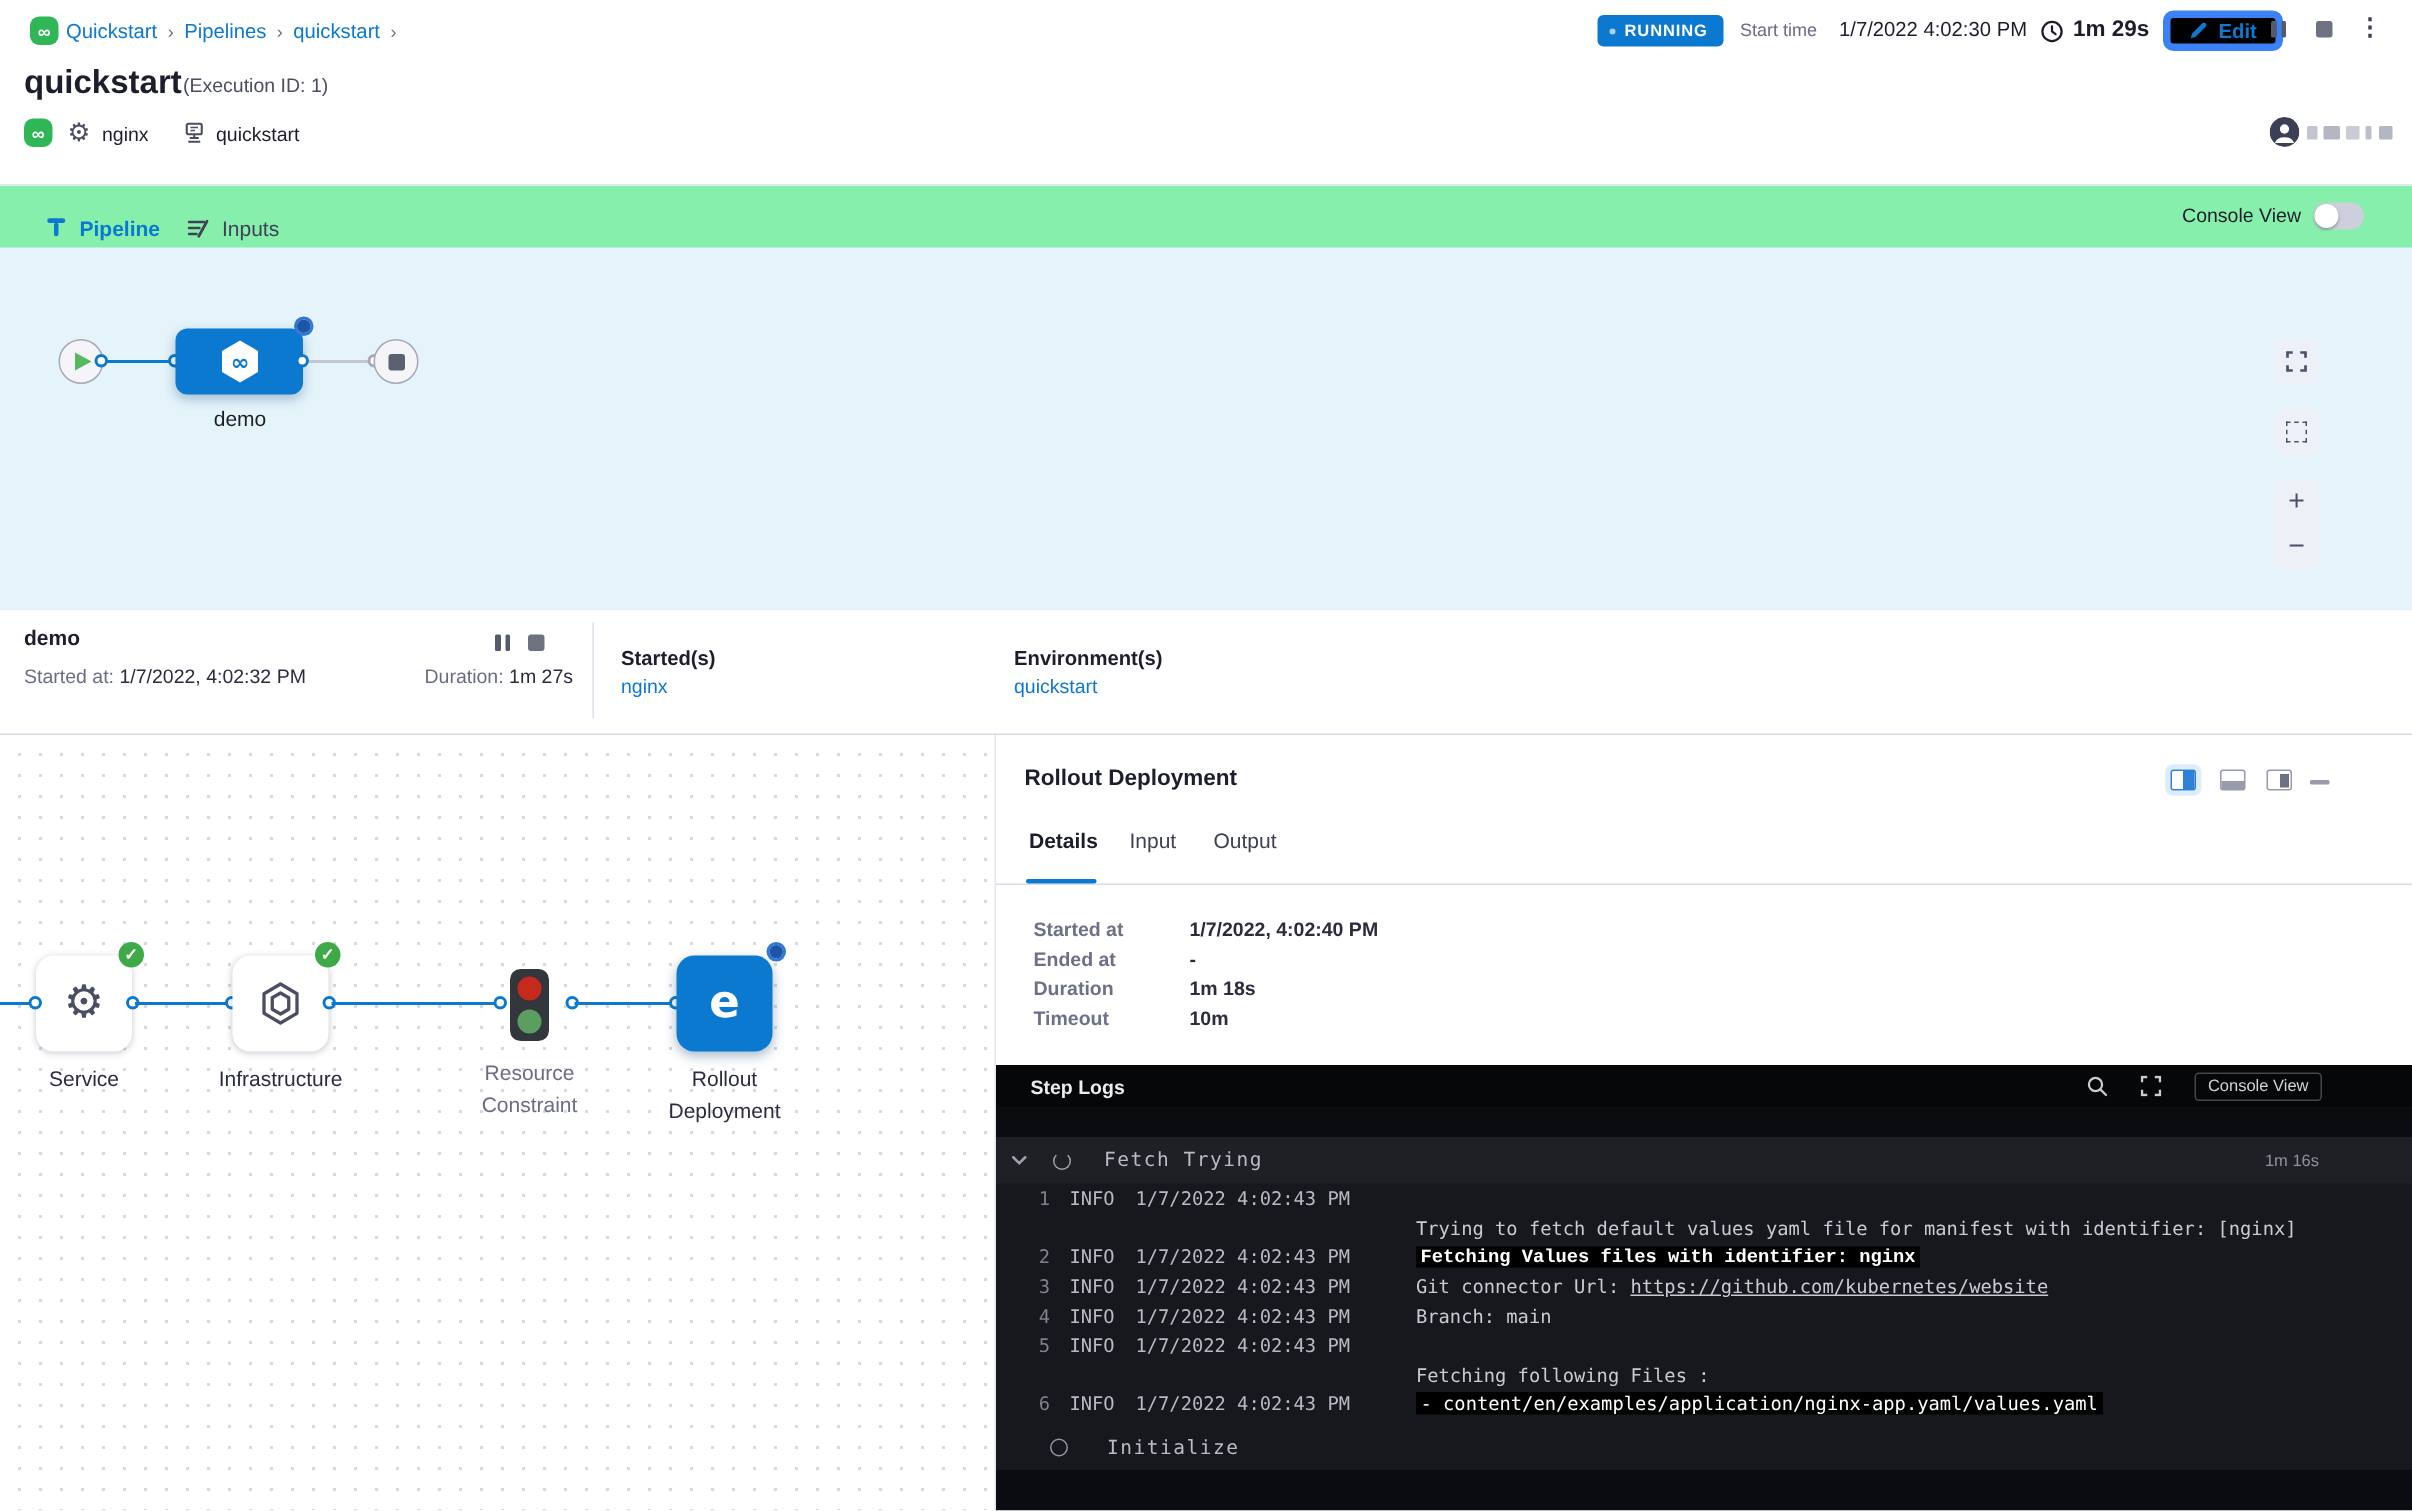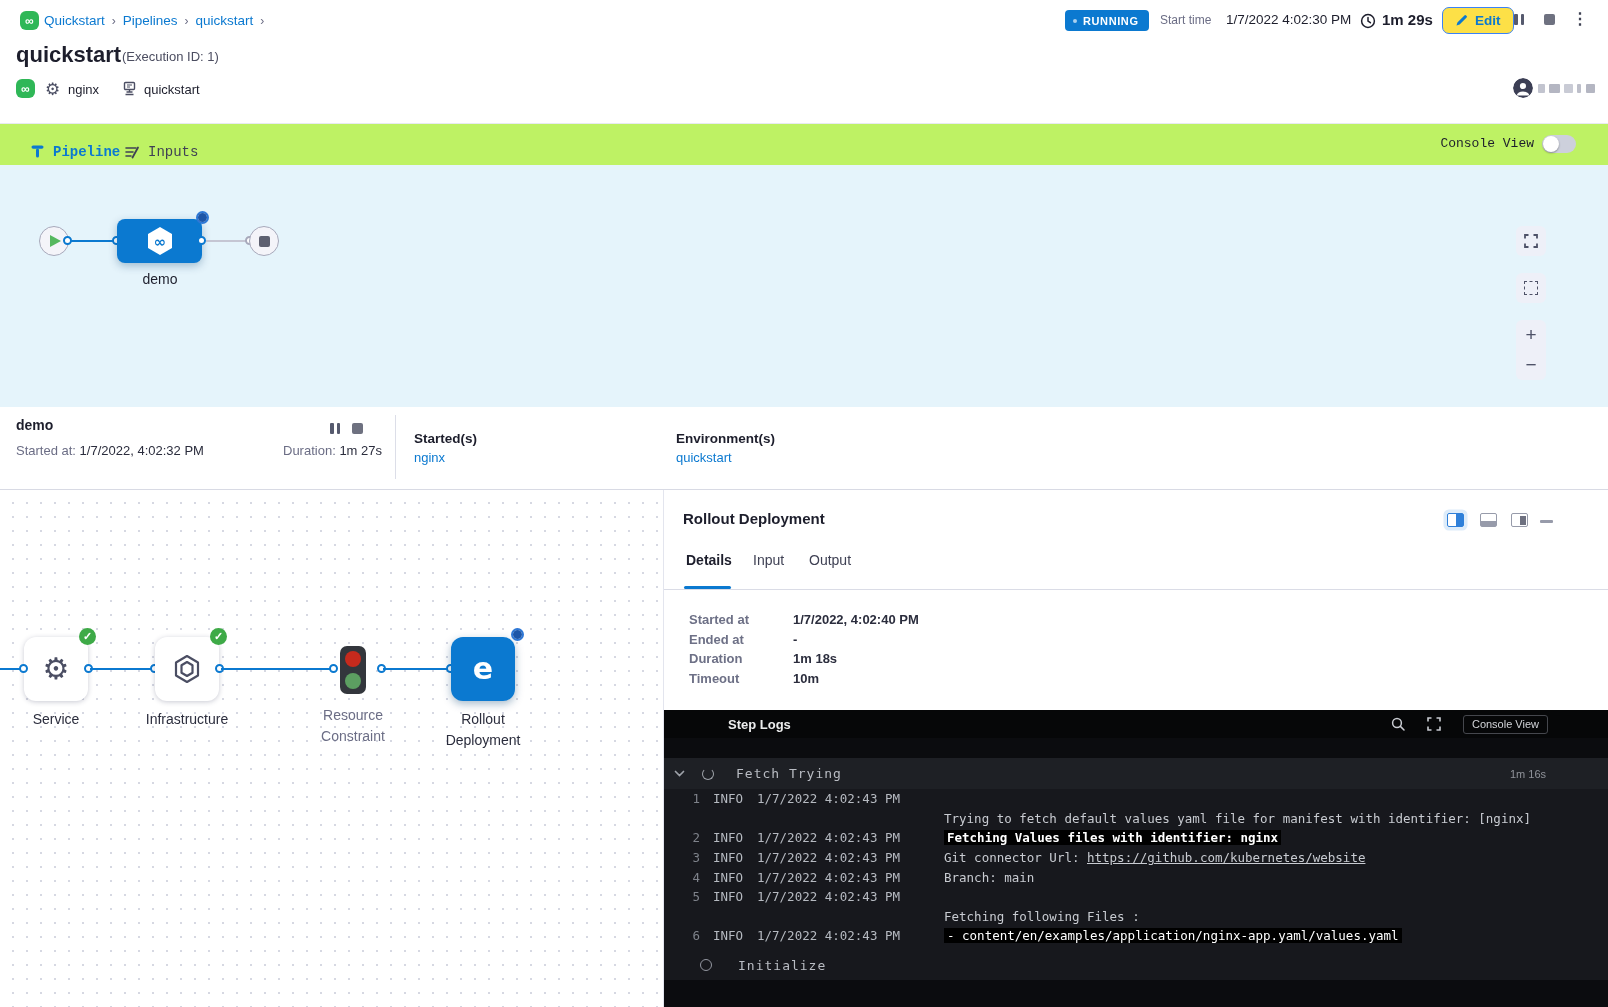--- a/index.html
+++ b/index.html
@@ -14,38 +14,38 @@
   .crumb { color:#0b79d0; cursor:pointer; }
   .crumb-sep { color:#6b6d85; padding:0 7px; font-size:12px; }
   .badge-running { position:absolute; left:1065px; top:10px; height:21px; padding:0 10px 0 8px; border-radius:4px;
     background:#0b79d0; color:#fff; font-size:11px; font-weight:bold; letter-spacing:.6px;
     display:flex; align-items:center; gap:6px; }
   .badge-running .dot { width:4px; height:4px; border-radius:50%; background:rgba(255,255,255,.65); }
   .starttime-label { position:absolute; left:1160px; top:13px; font-size:12px; color:#6b6d85; }
   .starttime-value { position:absolute; left:1226px; top:12px; font-size:13.5px; color:#1d1e2c; font-weight:500; }
   .clock-wrap { position:absolute; left:1360px; top:13px; }
   .elapsed { position:absolute; left:1382px; top:11px; font-size:15px; font-weight:600; color:#1d1e2c; }
-  .edit-btn { position:absolute; left:1442px; top:7px; height:27px; padding:0 12px; border:1px solid #3b82f6; border-radius:7px;
-    background:#fde047; color:#0b79d0; font-size:13.5px; font-weight:bold; display:flex; align-items:center; gap:7px; cursor:pointer; }
+  .edit-btn { position:absolute; left:1442px; top:7px; height:27px; padding:0 12px; border:5px solid #3b82f6; border-radius:7px;
+    background:#000000; color:#0b79d0; font-size:13.5px; font-weight:bold; display:flex; align-items:center; gap:7px; cursor:pointer; }
   .icon-pause { display:inline-flex; gap:3px; }
   .icon-pause i { width:3.5px; height:11px; background:#565a6e; border-radius:1px; }
   .icon-stop { width:11px; height:11px; background:#6e7180; border-radius:2px; }
   .tb-pause { position:absolute; left:1514px; top:14px; }
   .tb-stop  { position:absolute; left:1544px; top:14px; }
   .tb-kebab { position:absolute; left:1572px; top:8px; font-size:16px; font-weight:bold; color:#3f4254; line-height:1.4; }
   .page-title { position:absolute; left:16px; top:42px; font-size:22px; font-weight:bold; color:#1d1e2c; }
   .exec-id { position:absolute; left:122px; top:49px; font-size:13px; color:#4b4d60; }
   .tag-gear { position:absolute; left:45px; top:79px; font-size:17px; color:#4b4e63; font-family:"DejaVu Sans",sans-serif; }
   .tag-text { position:absolute; top:82px; font-size:13px; color:#1d1e2c; }
   .avatar { position:absolute; left:1513px; top:78px; width:20px; height:20px; border-radius:50%; overflow:hidden; }
   .redacted { position:absolute; top:84px; height:9px; border-radius:1px; }
 
   
-  .tabbar { position:absolute; left:0; top:123px; width:1608px; height:57px; background:#bef264;
-    border-top:1px solid #e8eaf1; border-bottom:1px solid #d9dbe5;font-family:Liberation Mono, monospace; }
+  .tabbar { position:absolute; left:0; top:123px; width:1608px; height:57px; background:#86efac;
+    border-top:1px solid #e8eaf1; border-bottom:1px solid #d9dbe5; }
   .tab { position:absolute; top:0; height:100%; display:flex; align-items:center; gap:8px; font-size:14px; cursor:pointer; }
   .tab-active { color:#0b79d0; font-weight:600; }
   .tab-idle { color:#3f4154; }
   .tab-underline { position:absolute; left:28px; bottom:-1px; width:78px; height:3px; background:#0b79d0; border-radius:2px 2px 0 0; }
   .consoleview-label { position:absolute; right:74px; top:12px; font-size:13px; color:#1d1e2c; }
   .toggle { position:absolute; right:32px; top:11px; width:34px; height:18px; border-radius:9px; background:#cdd0dc; cursor:pointer; }
   .toggle .knob { position:absolute; left:1px; top:1px; width:16px; height:16px; border-radius:50%; background:#fff; box-shadow:0 1px 2px rgba(0,0,0,.35); }
 
   
   .pipe-canvas { position:absolute; left:0; top:165px; width:1608px; height:242px; background:#e5f4fb; }
@@ -115,39 +115,39 @@
   .sp-tab-idle { color:#3f4154; }
   .sp-tabline { position:absolute; left:0; top:99px; width:944px; height:1px; background:#dadce6; }
   .sp-underline { position:absolute; left:20px; top:96px; width:47px; height:3px; background:#0b79d0; border-radius:2px; }
   .dt-label { position:absolute; left:25px; font-size:13px; font-weight:600; color:#6d7086; }
   .dt-value { position:absolute; left:129px; font-size:13px; font-weight:bold; color:#2b2d3d; }
 
   
   .console { position:absolute; left:664px; top:710px; width:944px; height:297px; background:#17181d;
     font-family:"DejaVu Sans Mono",monospace; }
   .con-header { position:absolute; left:0; top:0; width:100%; height:28px; background:#060708;
-    display:flex; align-items:center; font-family:"Liberation Sans",sans-serif;padding-left:41px; }
+    display:flex; align-items:center; font-family:"Liberation Sans",sans-serif; }
   .con-title { margin-left:23px; font-size:13px; font-weight:600; color:#eceded; }
   .con-tools { margin-left:auto; margin-right:60px; display:flex; align-items:center; gap:22px; }
   .con-btn { border:1px solid #45474d; border-radius:3px; padding:2.5px 8px; font-size:11px; color:#d2d4d8; cursor:pointer; }
   .con-gap { position:absolute; left:0; top:28px; width:100%; height:20px; background:#0b0c0f; }
   .sec-row { position:absolute; left:0; top:48px; width:100%; height:31px; background:#1e2025; display:flex; align-items:center; }
   .sec-chev { margin-left:10px; cursor:pointer; display:flex; }
   .sec-spin { margin-left:17px; width:12px; height:12px; border-radius:50%; border:1.8px solid #9ea2a9; border-top-color:transparent; }
   .sec-name { margin-left:22px; font-size:13px; color:#b9bcc3; letter-spacing:1px; }
   .sec-dur { margin-left:auto; margin-right:62px; font-size:11px; color:#90939a; font-family:"Liberation Sans",sans-serif; }
   .log-body { position:absolute; left:0; top:79px; width:100%; }
   .log-row { display:flex; align-items:center; height:19.6px; font-size:12.5px; white-space:pre; }
   .c-num { width:36px; text-align:right; color:#7e828a; flex:none; }
   .c-lv { width:44px; margin-left:13px; color:#b6bac1; flex:none; }
   .c-tm { width:187px; color:#b6bac1; flex:none; }
   .c-msg { color:#c8cbd1; }
   .c-msg-only { margin-left:280px; color:#c8cbd1; }
   .hl { background:#000; color:#fff; padding:0 3px; }
-  .hl-bold { font-weight:bold; }
+  .hl-bold { font-weight:bold;font-family:Liberation Mono, monospace; }
   .c-link { color:#c8cbd1; text-decoration:underline; cursor:pointer; }
   .init-row { position:absolute; left:0; top:240px; width:100%; height:30px; display:flex; align-items:center; }
   .init-circle { margin-left:36px; width:12px; height:12px; border-radius:50%; border:1.8px solid #9396a0; }
   .init-name { margin-left:26px; font-size:13px; color:#b9bcc3; letter-spacing:1px; }
   .con-bottom { position:absolute; left:0; bottom:0; width:100%; height:27px; background:#0b0c0f; }
 
   svg { display:block; }
 </style>
 </head>
 <body>

